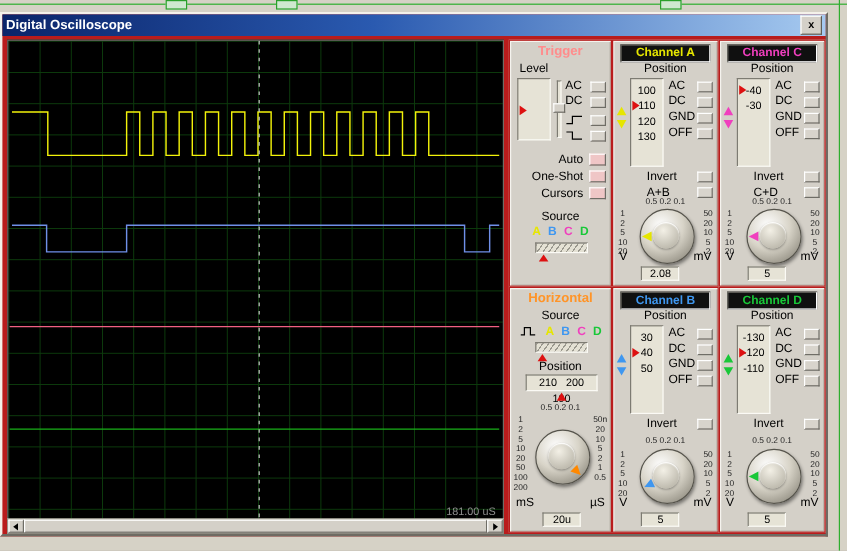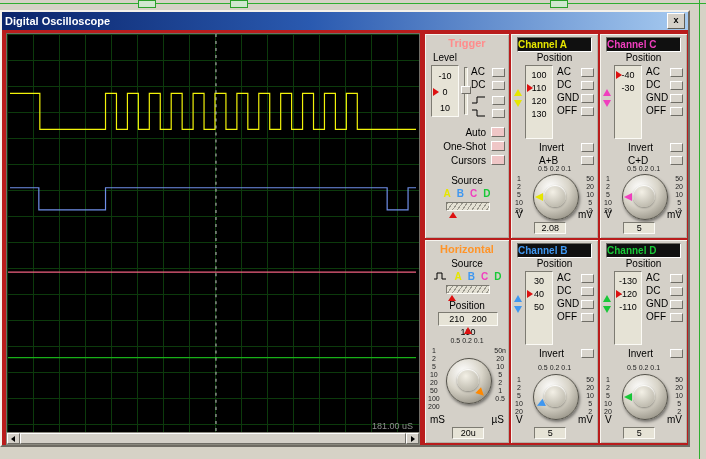--- a/index.html
+++ b/index.html
@@ -42,21 +42,21 @@
             border:1px solid;border-color:#fff #6f6d66 #6f6d66 #fff;box-sizing:border-box;}
 
   
   .controls{position:absolute;left:422px;top:21px;width:264px;height:411px;display:grid;
             grid-template-columns:86px 89px 89px;grid-template-rows:206px 205px;}
   .panel{position:relative;background:#d4d0c8;border:1px solid #b91c1c;box-sizing:border-box;
          box-shadow:inset 1px 1px 0 #f5f3ee, inset -1px -1px 0 #b4b0a6;}
   .lt-title{position:absolute;left:0;right:0;top:3px;text-align:center;font-size:11px;font-weight:bold;}
   .ch-title{position:absolute;left:6px;right:6px;top:3px;height:13px;background:#101010;
             border:1px solid;border-color:#6f6d66 #fff #fff #6f6d66;
-            font-size:10px;font-weight:bold;text-align:left;line-height:13px;}
+            font-size:10px;font-weight:bold;text-align:center;line-height:13px;}
   .lbl{font-size:10px;color:#000;}
   .lbl7{font-size:7px;color:#222;}
   .inset{background:#e6e3d6;border:1px solid;border-color:#7d7b72 #fbfaf5 #fbfaf5 #7d7b72;box-sizing:border-box;}
 
   .pos-label{position:absolute;left:0;right:0;top:18px;text-align:center;}
   .pos-slider{position:absolute;left:14px;top:31px;width:28px;height:74px;}
   .numlist{font-size:9px;line-height:13px;text-align:center;white-space:pre-line;padding-top:3px;}
   .marker-r{position:absolute;left:1px;width:0;height:0;border-top:4px solid transparent;
             border-bottom:4px solid transparent;border-left:6px solid var(--marker-red,#d00);}
   .updown{position:absolute;left:3px;top:55px;width:9px;}
@@ -81,21 +81,21 @@
         border-top:4px solid transparent;border-bottom:4px solid transparent;border-right:8px solid var(--pc,#d00);}
   .unit-row{position:absolute;left:5px;right:5px;bottom:4px;display:flex;align-items:center;justify-content:space-between;}
   .val-disp{min-width:32px;height:12px;line-height:11px;text-align:center;font-size:9px;margin-top:28px;}
 
   
   .level-box{position:absolute;left:6px;top:31px;width:28px;height:52px;}
   .level-box .numlist{line-height:16px;padding-top:2px;}
   .vtrack{position:absolute;left:39px;top:33px;width:4px;height:48px;}
   .vhandle{position:absolute;left:36px;top:52px;width:10px;height:8px;background:#d4d0c8;
            border:1px solid;border-color:#fff #6f6d66 #6f6d66 #fff;box-sizing:border-box;}
-  .trow{position:absolute;right:4px;height:12px;display:flex;justify-content:flex-end;gap:5px;align-items:flex-start;}
+  .trow{position:absolute;right:4px;height:12px;display:flex;justify-content:flex-end;gap:5px;align-items:center;}
   .src-letters{position:absolute;left:0;right:0;display:flex;justify-content:center;gap:6px;font-size:10px;font-weight:bold;}
   .src-a{color:var(--ch-a);} .src-b{color:var(--ch-b);} .src-c{color:var(--ch-c);} .src-d{color:var(--ch-d);}
   .hatch{position:absolute;height:9px;width:44px;left:21px;
          background:repeating-linear-gradient(125deg,#9a988e 0 1px,#e4e1d4 1px 4px);
          border:1px solid;border-color:#7d7b72 #fbfaf5 #fbfaf5 #7d7b72;box-sizing:border-box;}
   .hatch-marker{position:absolute;width:0;height:0;border-left:4px solid transparent;border-right:4px solid transparent;
          border-bottom:6px solid var(--marker-red,#d00);}
   .pos-hbox{position:absolute;left:13px;top:72px;width:60px;height:14px;text-align:center;font-size:9px;line-height:13px;word-spacing:5px;}
   .marker-up{position:absolute;width:0;height:0;border-left:4px solid transparent;border-right:4px solid transparent;
          border-bottom:7px solid var(--marker-red,#d00);}
@@ -138,23 +138,20 @@
           <div class="sb-tri-r"></div>
         </div>
     </div>
 
     <div class="controls">
 
       <div class="panel">
         <div class="lt-title" style="color:var(--trigger-title)">Trigger</div>
         <div class="lbl" style="position:absolute;left:8px;top:18px">Level</div>
         <div class="level-box inset">
-          <div class="numlist">-10
-0
-10</div>
           <div class="marker-r" style="top:22px"></div>
         </div>
         <div class="vtrack inset"></div>
         <div class="vhandle"></div>
         <div class="opt-row" style="top:31px">
           <span class="lbl">AC</span>
           <span class="btn-sm"></span>
         </div>
         <div class="opt-row" style="top:44px">
           <span class="lbl">DC</span>

